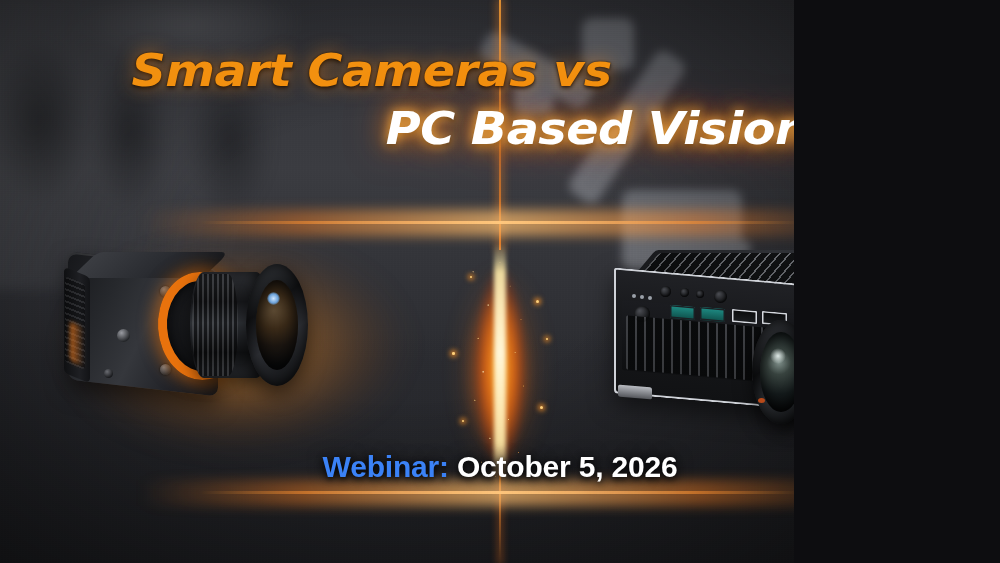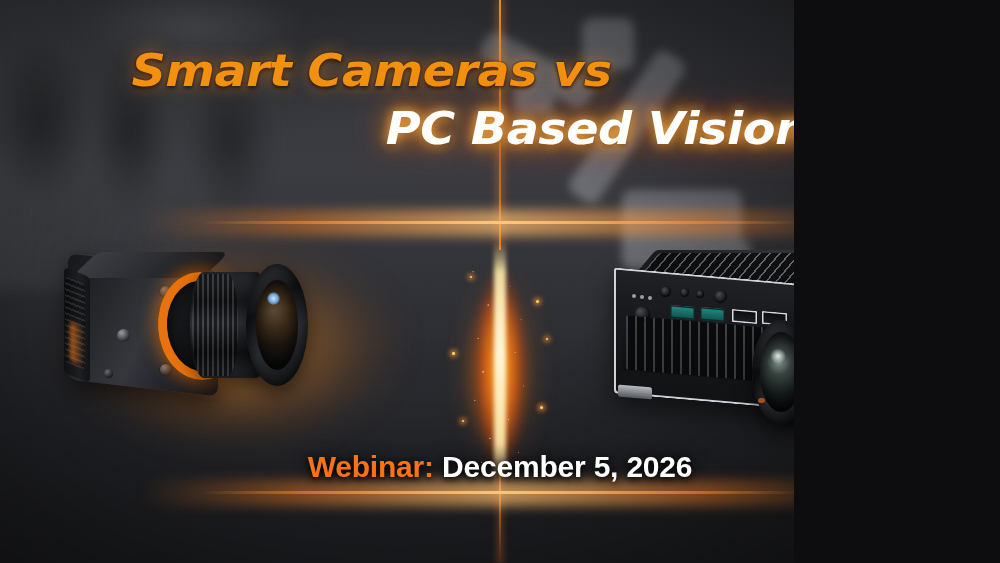--- a/index.html
+++ b/index.html
@@ -297,21 +297,21 @@
   .subtitle {
     position: absolute; top: 179px; left: 0; width: 1000px; text-align: center;
     font-size: 30px; font-weight: 700; color: #ffffff; letter-spacing: -.2px;
     text-shadow: 0 2px 6px rgba(0,0,0,.85), 0 0 14px rgba(0,0,0,.6);
   }
   .webinar {
     position: absolute; top: 450px; left: 0; width: 1000px; text-align: center;
     font-size: 30px; font-weight: 700; letter-spacing: -.2px;
     text-shadow: 0 2px 6px rgba(0,0,0,.9), 0 0 16px rgba(0,0,0,.7);
   }
-  .webinar .lbl { color: #f97316; }
+  .webinar .lbl { color: #3b82f6; }
   .webinar .dt { color: #ffffff; }
 </style>
 </head>
 <body>
 
 <div id="stage">
 
   <div class="bg-base"></div>
   <div class="bg-factory"></div>
   <div class="bg-robot">
@@ -401,16 +401,16 @@
     <div class="div-line-bot"></div>
   </div>
 
   <div class="beam beam-top"></div>
   <div class="beam beam-bot"></div>
 
   <div class="headline hl1">Smart Cameras vs</div>
   <div class="headline hl2">PC Based Vision Systems</div>
   <div class="webinar">
     <span class="lbl">Webinar:</span>
-    <span class="dt">December 5, 2026</span>
+    <span class="dt">October 5, 2026</span>
   </div>
 
 </div>
 
 </body></html>

